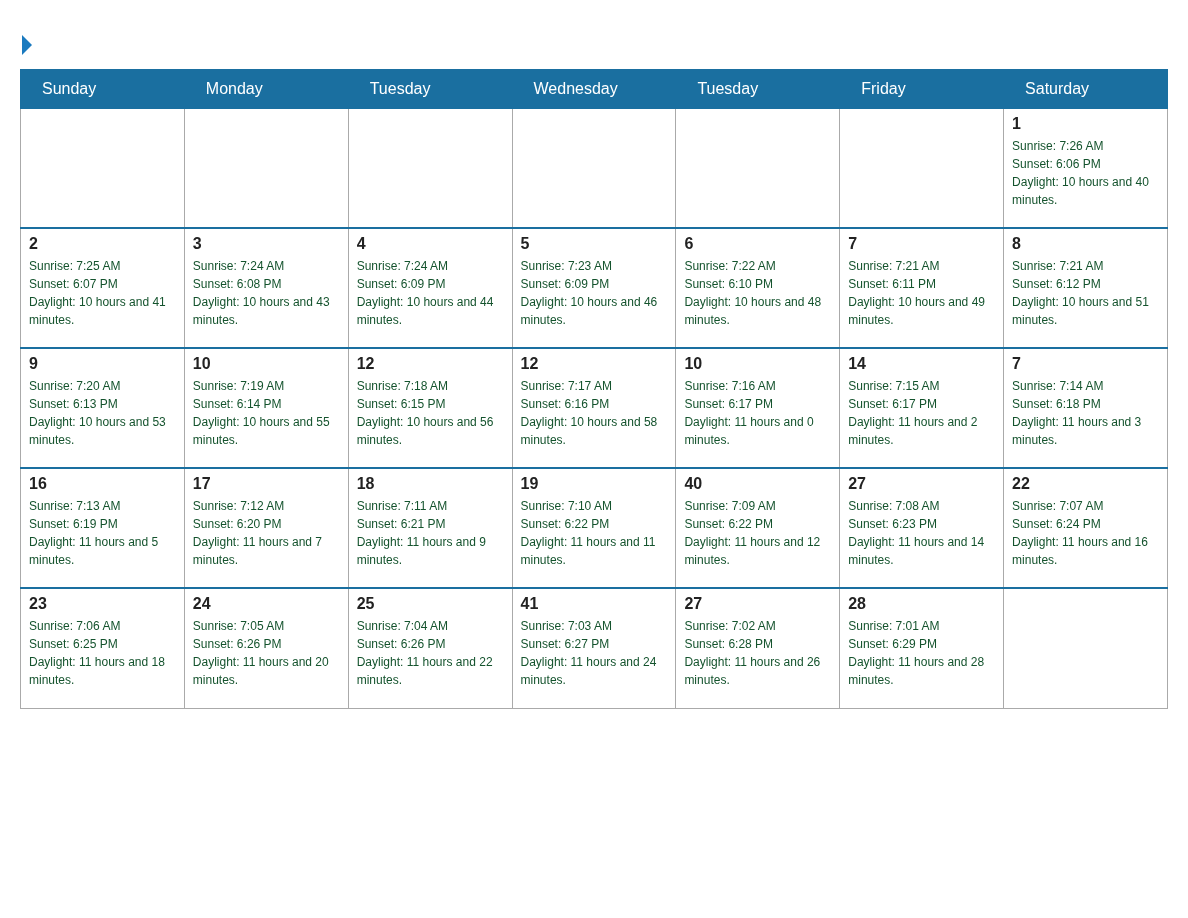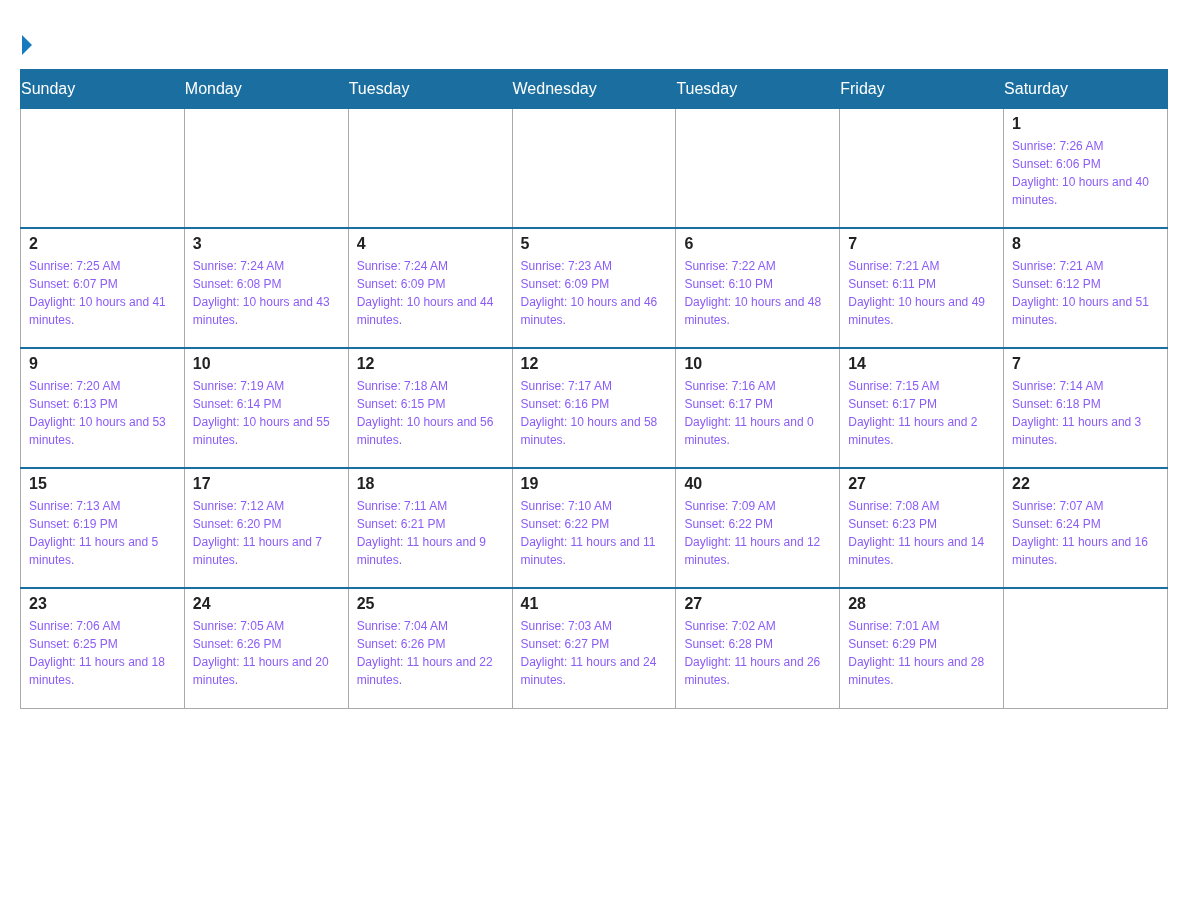--- a/index.html
+++ b/index.html
@@ -61,21 +61,21 @@
       margin-top: 4px;
     }
     .calendar {
       width: 100%;
       border-collapse: collapse;
       margin-top: 10px;
     }
     .calendar th {
       background-color: #1a6fa0;
       color: #fff;
-      padding: 10px 0;
+      padding: 10px 21px;
       font-size: 16px;
       font-weight: normal;
       text-align: left;
       border: 1px solid #1a6fa0;
     }
     .calendar td {
       border: 1px solid #aaa;
       vertical-align: top;
       padding: 6px 8px;
       width: 14.28%;
@@ -83,21 +83,21 @@
       height: 120px;
     }
     .day-number {
       font-size: 16px;
       font-weight: bold;
       color: #222;
       margin-bottom: 4px;
     }
     .day-info {
       font-size: 12px;
-      color: #8b5cf6;
+      color: #14532d;
       line-height: 1.5;
     }
     .empty-cell {
       background: #fff;
     }
     .row-divider td {
       border-top: 2px solid #1a6fa0;
     }
   </style>
 </head>
@@ -198,21 +198,21 @@
           <div class="day-number">14</div>
           <div class="day-info">Sunrise: 7:15 AM<br>Sunset: 6:17 PM<br>Daylight: 11 hours and 2 minutes.</div>
         </td>
         <td>
           <div class="day-number">7</div>
           <div class="day-info">Sunrise: 7:14 AM<br>Sunset: 6:18 PM<br>Daylight: 11 hours and 3 minutes.</div>
         </td>
       </tr>
       <tr class="row-divider">
         <td>
-          <div class="day-number">15</div>
+          <div class="day-number">16</div>
           <div class="day-info">Sunrise: 7:13 AM<br>Sunset: 6:19 PM<br>Daylight: 11 hours and 5 minutes.</div>
         </td>
         <td>
           <div class="day-number">17</div>
           <div class="day-info">Sunrise: 7:12 AM<br>Sunset: 6:20 PM<br>Daylight: 11 hours and 7 minutes.</div>
         </td>
         <td>
           <div class="day-number">18</div>
           <div class="day-info">Sunrise: 7:11 AM<br>Sunset: 6:21 PM<br>Daylight: 11 hours and 9 minutes.</div>
         </td>

